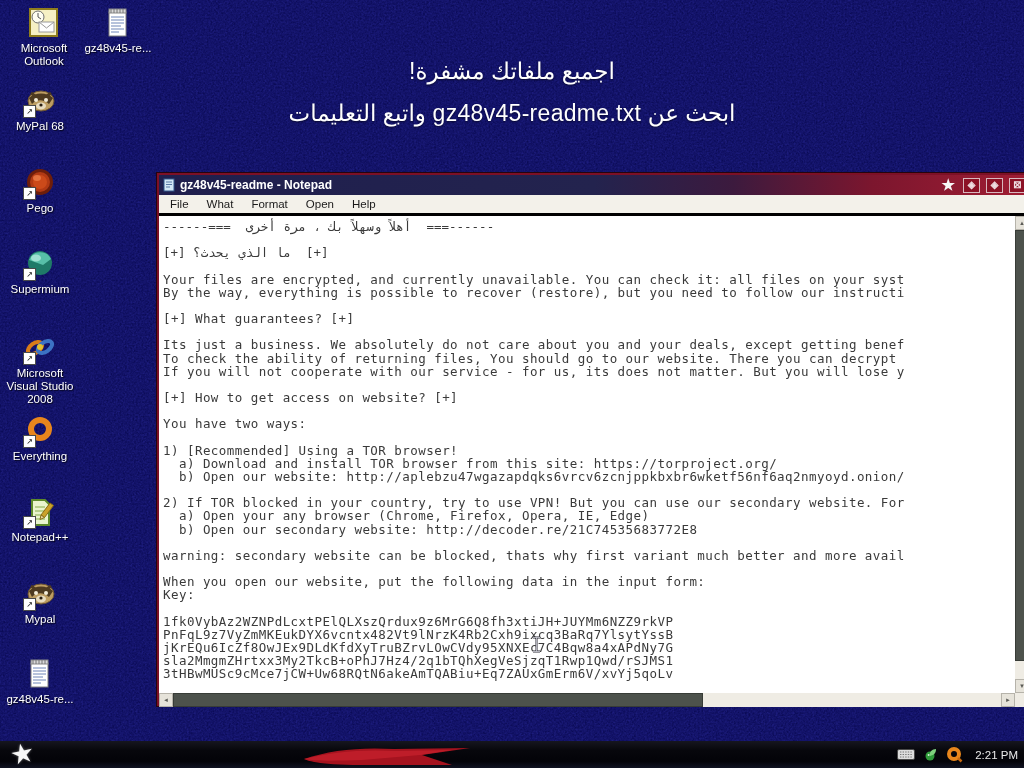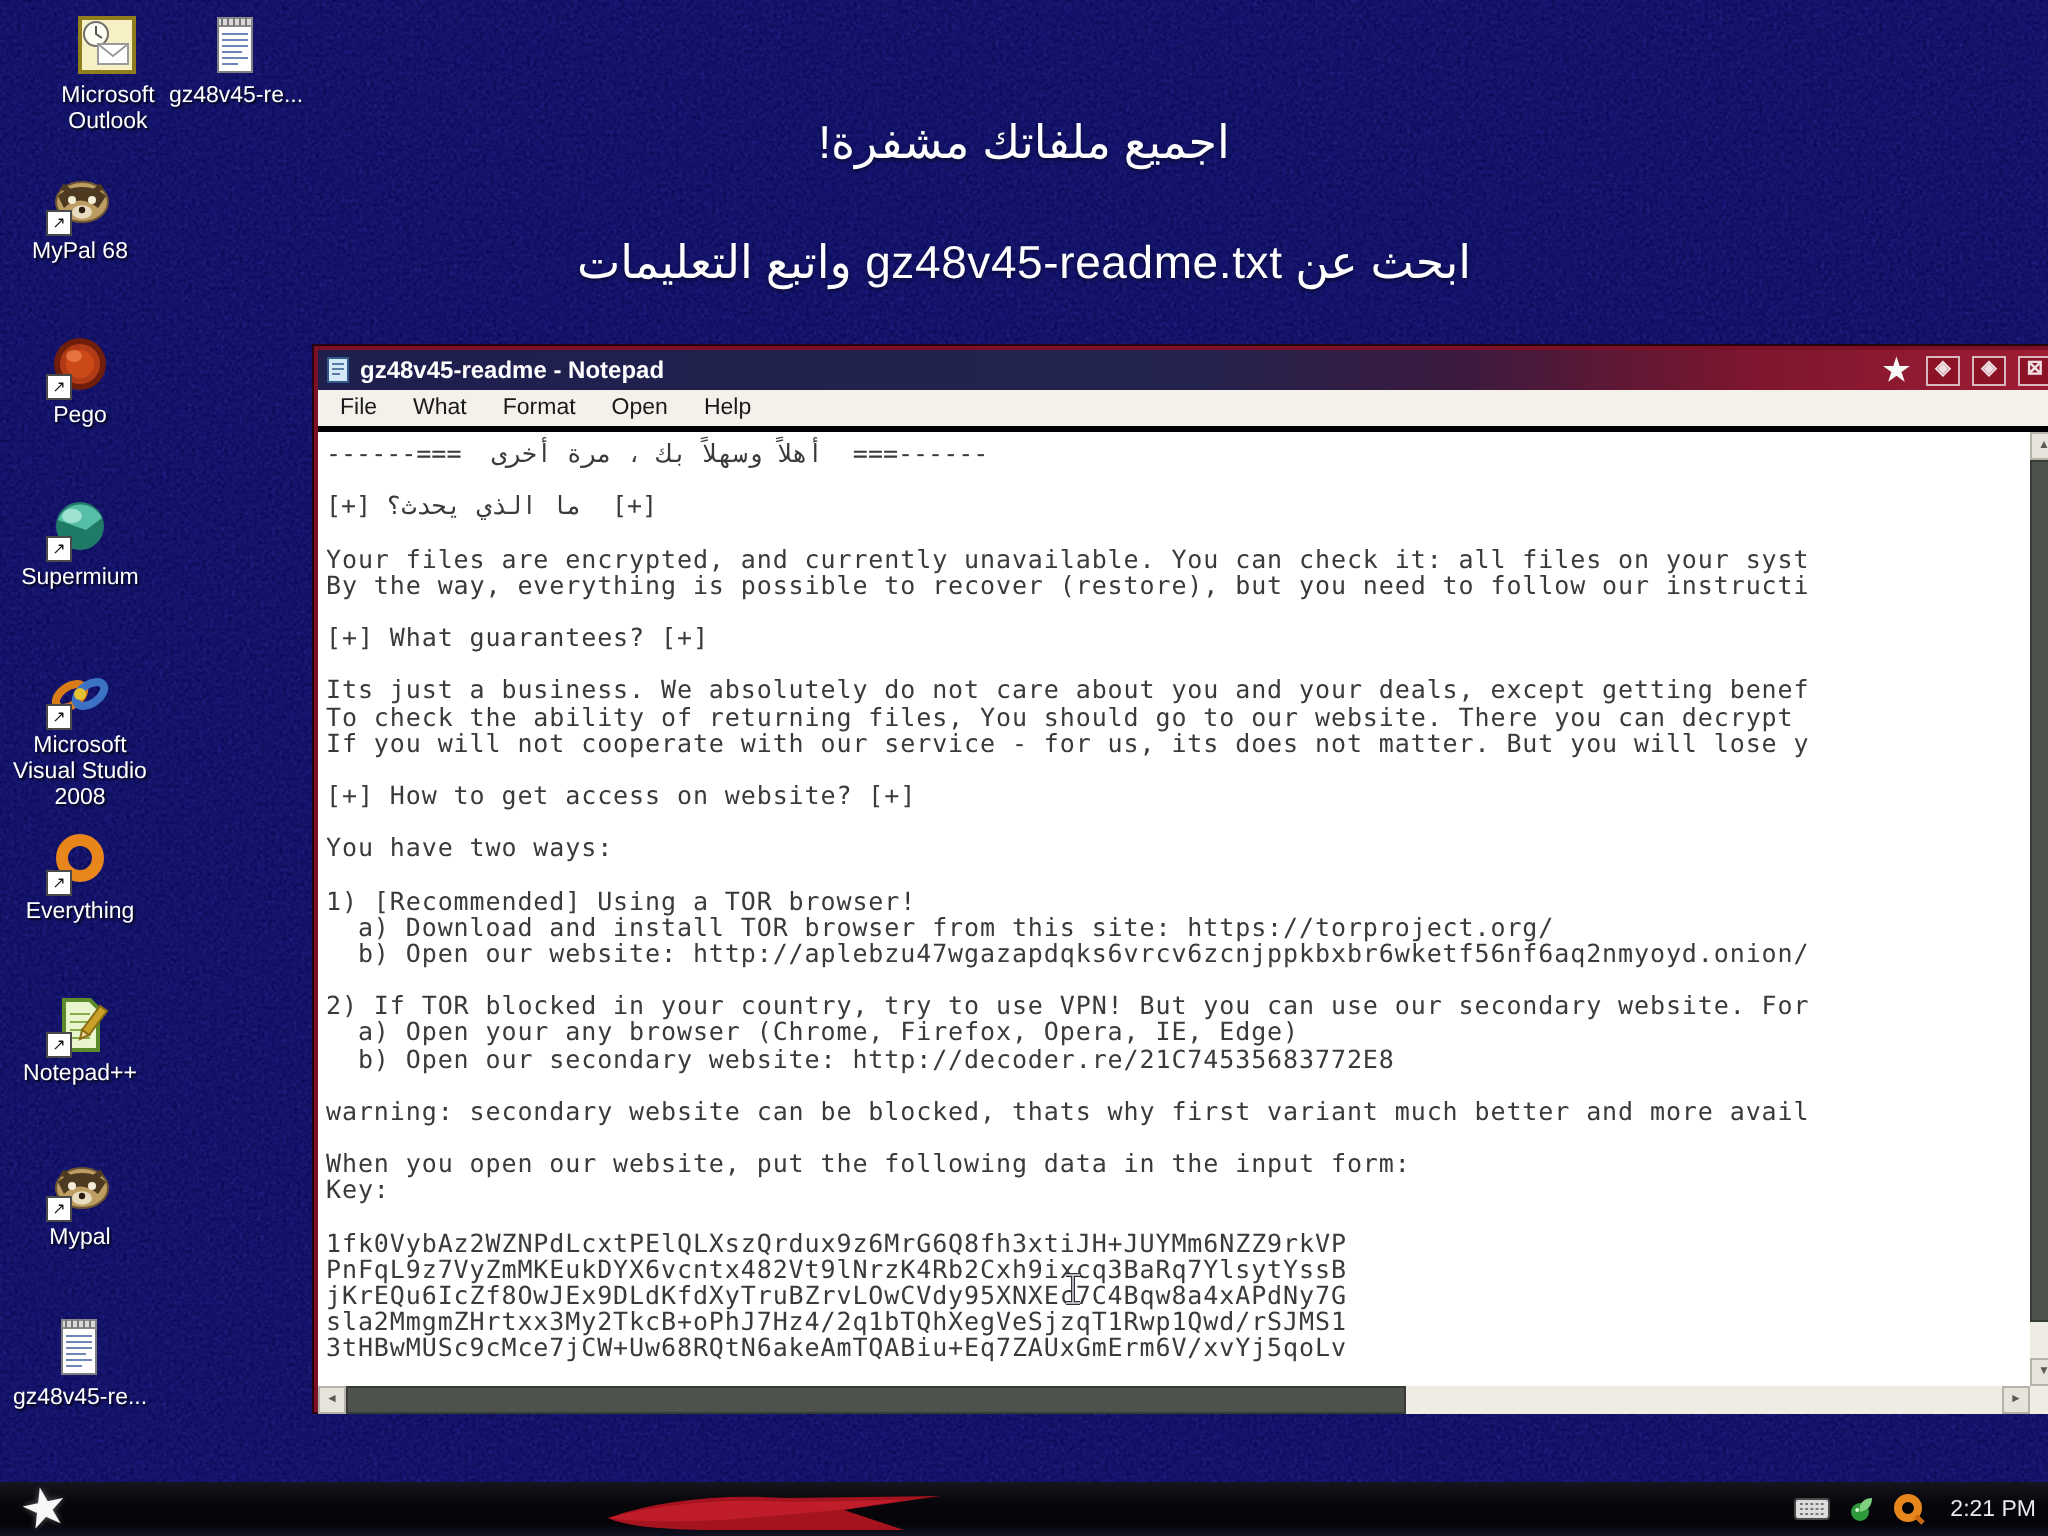--- a/index.html
+++ b/index.html
@@ -12,21 +12,21 @@
   #bg-noise{position:absolute;left:0;top:0;z-index:0;}
 
   
   .desk-warning{
     position:absolute;left:0;right:0;text-align:center;color:#ffffff;
     font-size:23px;direction:rtl;z-index:2;letter-spacing:.3px;
     text-shadow:0 1px 2px rgba(0,0,0,.55);
     margin-top:34px;
   }
   #warn1{top:24px;}
-  #warn2{top:84px;}
+  #warn2{top:66px;}
 
   
   .desk-icon{
     position:absolute;width:80px;display:flex;flex-direction:column;align-items:center;
     z-index:2;cursor:default;
   }
   .desk-icon .glyph{width:34px;height:34px;position:relative;}
   .desk-icon .lbl{
     margin-top:2px;color:#ffffff;font-size:11.5px;text-align:center;line-height:13px;
     text-shadow:1px 1px 1px rgba(0,0,0,.8);max-width:80px;
@@ -114,21 +114,21 @@
     <feTurbulence type="fractalNoise" baseFrequency="0.55" numOctaves="3" seed="7"></feTurbulence>
     <feColorMatrix type="matrix" values="0 0 0 0 0  0 0 0 0 0  0 0 0 0 0.05  0.9 0.9 0.9 0 -0.85"></feColorMatrix>
   </filter>
   <rect width="1024" height="768" fill="#1c1c7c"></rect>
   <rect width="1024" height="768" filter="url(#noiseF)" opacity="0.6"></rect>
 </svg>
 
 <div id="warn1" class="desk-warning">اجميع ملفاتك مشفرة!</div>
 <div id="warn2" class="desk-warning">ابحث عن gz48v45-readme.txt واتبع التعليمات</div>
 
-<div class="desk-icon" style="left:14px;top:6px">
+<div class="desk-icon" style="left:4px;top:6px">
   <span class="glyph">
     <svg width="34" height="34">
         <rect x="3" y="3" width="27" height="27" fill="#f6f0c4" stroke="#8f7d1e" stroke-width="2"></rect>
         <circle cx="11" cy="11" r="6" fill="#fffef2" stroke="#6d6d6d"></circle>
         <path d="M11 7 v4 l3 2" stroke="#555" fill="none"></path>
         <rect x="12" y="16" width="15" height="10" fill="#fefefe" stroke="#9a9a9a"></rect>
         <path d="M12 16 l7.5 6 l7.5 -6" stroke="#9a9a9a" fill="none"></path>
       </svg>
   </span>
   <span class="lbl">Microsoft Outlook</span>

